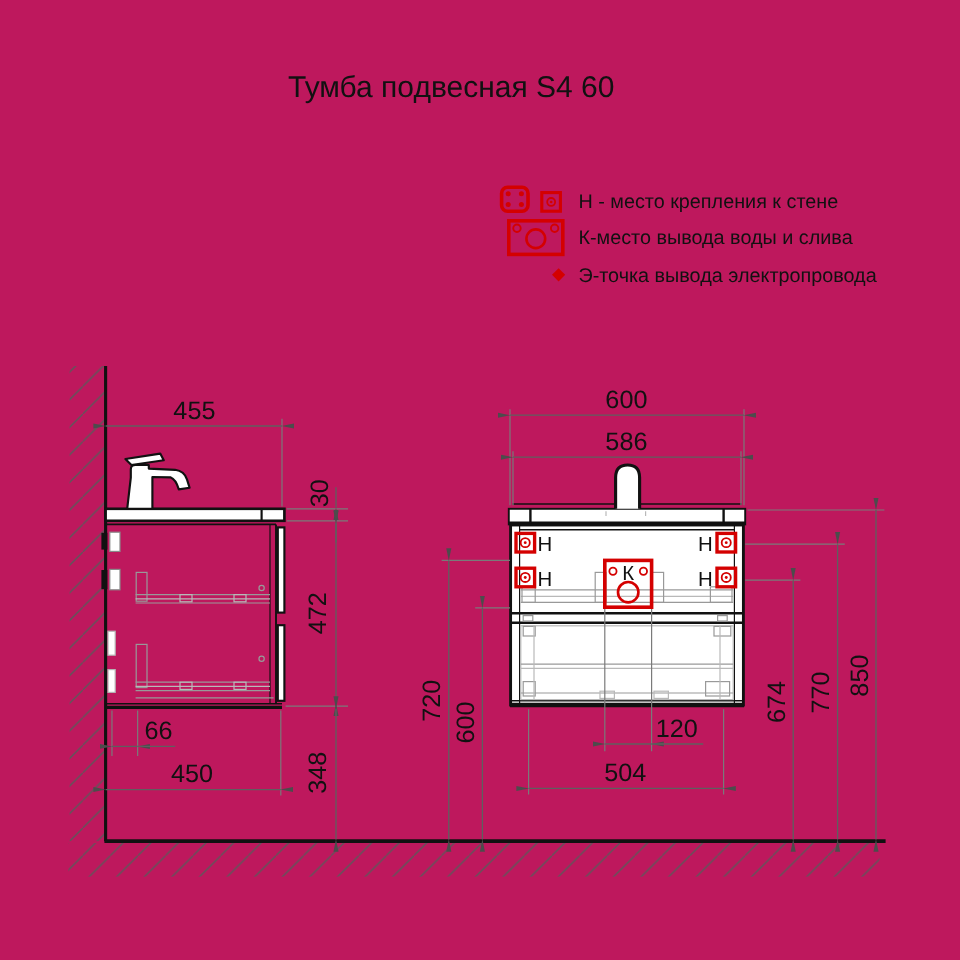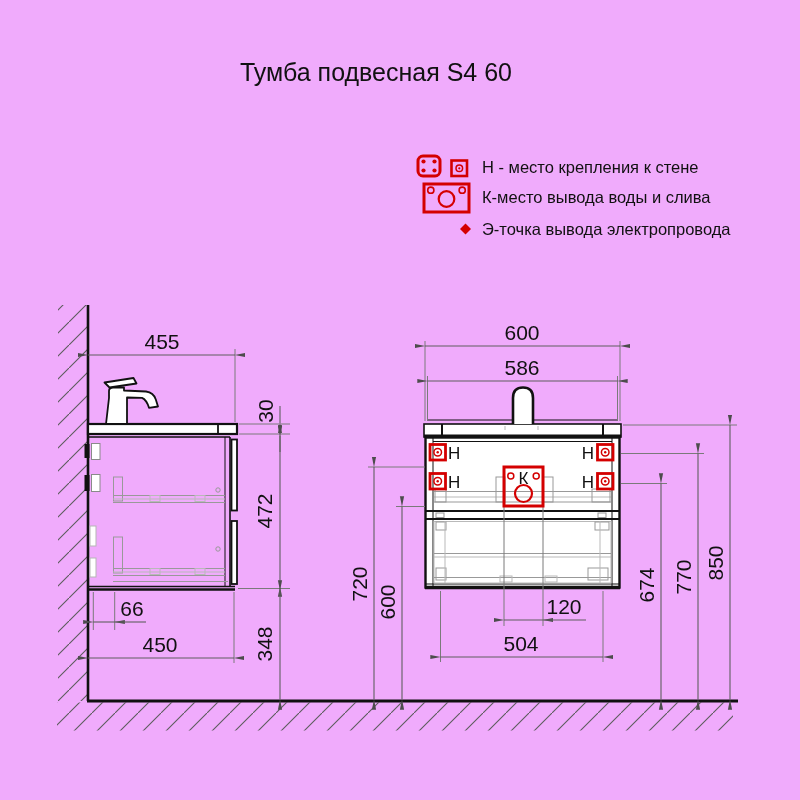--- a/index.html
+++ b/index.html
@@ -1,16 +1,16 @@
 <!DOCTYPE html>
 <html><head>
 <meta charset="utf-8">
 <style>
   html,body{margin:0;padding:0;background:#ffffff;}
-  #stage{position:relative;width:800px;height:800px;background:#f0abfc;overflow:hidden;}
+  #stage{position:relative;width:800px;height:800px;background:#be185d;overflow:hidden;}
   svg{position:absolute;top:0;left:0;}
   text{font-family:"Liberation Sans","DejaVu Sans",sans-serif;fill:#111;}
   .ttl{font-size:25px;}
   .lg{font-size:16.5px;}
   .dim{font-size:21px;}
   .mk{font-size:17px;}
   .blk{stroke:#111;fill:none;}
   .gry{stroke:#999;fill:none;stroke-width:1;}
   .lgry{stroke:#b9b9b9;fill:none;stroke-width:1;}
   .dln{stroke:#5f5f5f;stroke-width:1.1;fill:none;}

